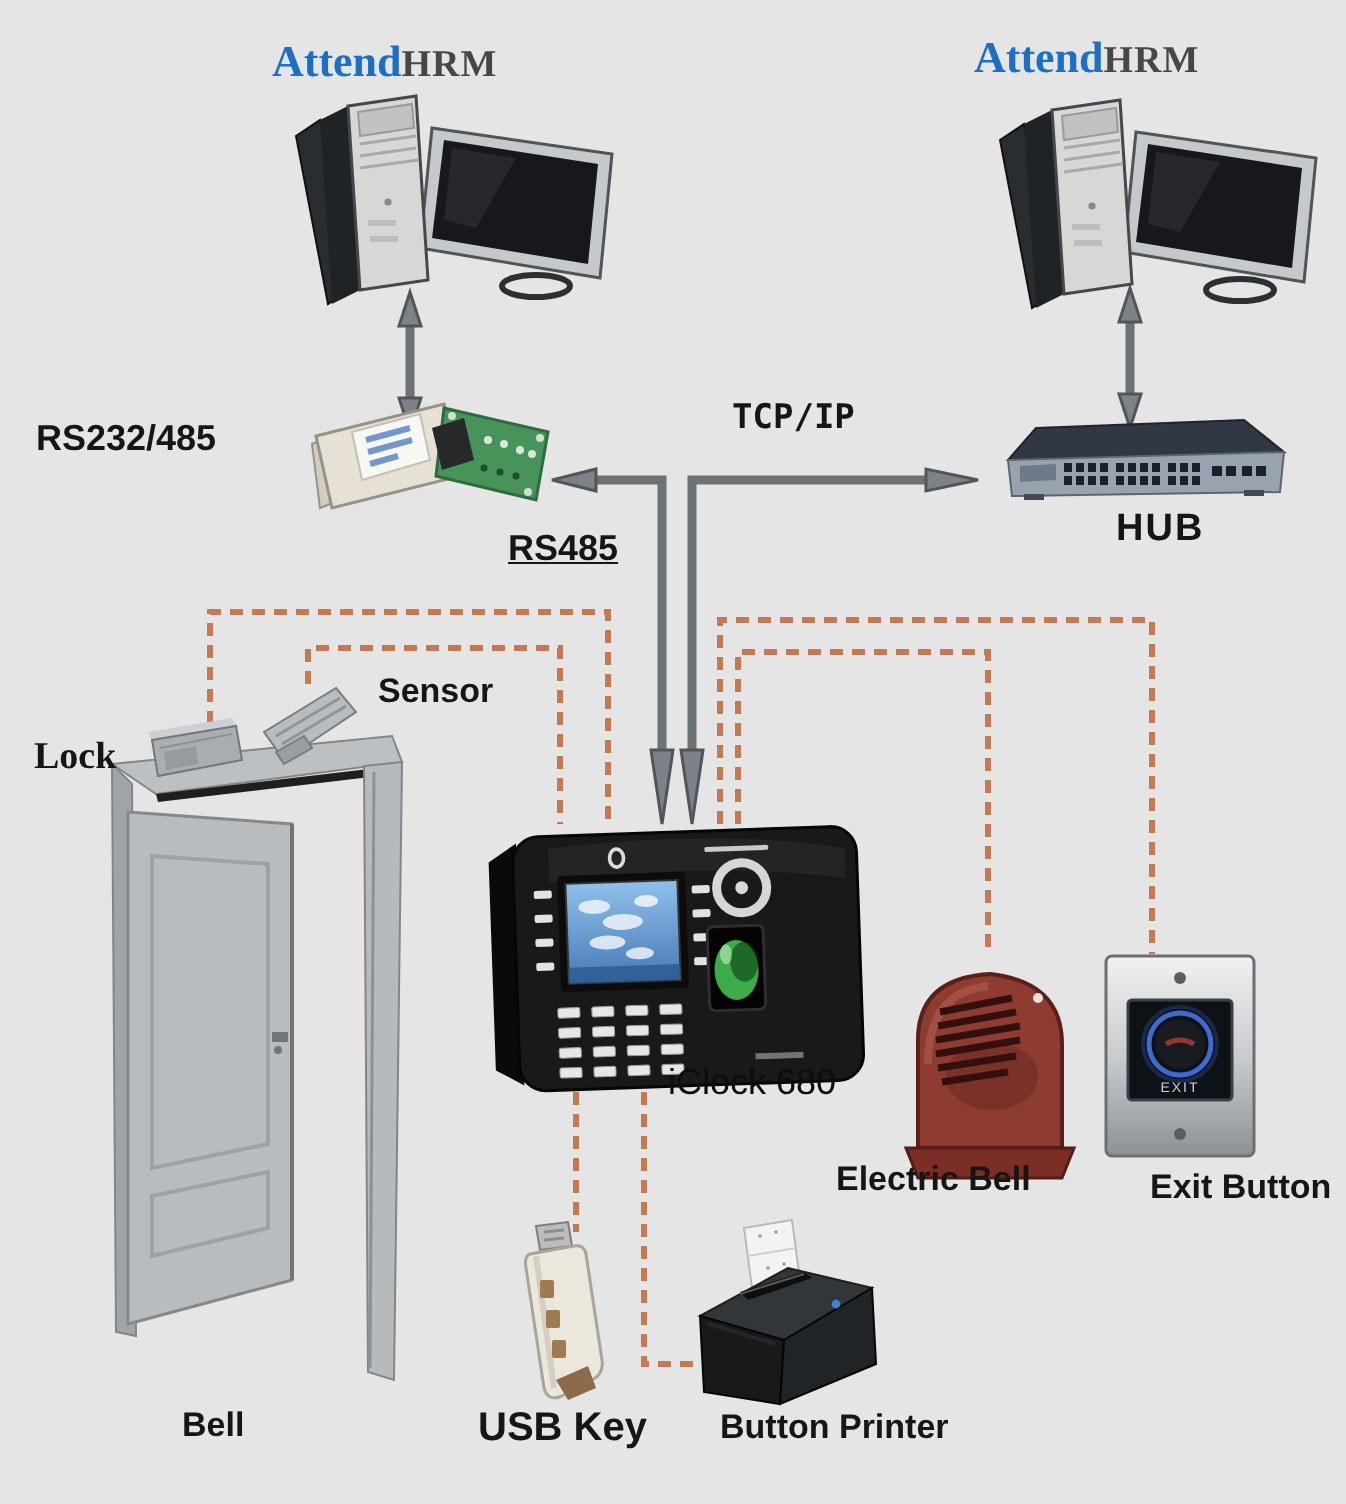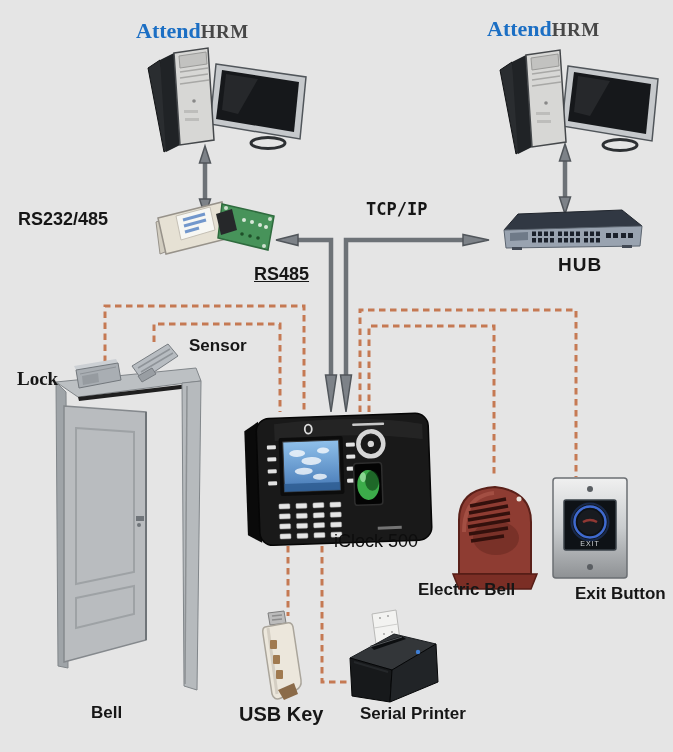--- a/index.html
+++ b/index.html
@@ -289,20 +289,20 @@
 </div>
 
 <div class="lbl lbl-converter">
   <div>RS232/485</div>
 </div>
 <div class="lbl lbl-tcpip">TCP/IP</div>
 <div class="lbl lbl-rs485">RS485</div>
 <div class="lbl lbl-hub">HUB</div>
 <div class="lbl lbl-lock">Lock</div>
 <div class="lbl lbl-sensor">Sensor</div>
-<div class="lbl lbl-iclock">iClock 500</div>
+<div class="lbl lbl-iclock">iClock 680</div>
 <div class="lbl lbl-bell">Electric Bell</div>
 <div class="lbl lbl-exit">Exit Button</div>
 <div class="lbl lbl-usb">USB Key</div>
-<div class="lbl lbl-printer">Serial Printer</div>
+<div class="lbl lbl-printer">Button Printer</div>
 <div class="lbl lbl-door">Bell</div>
 
 </div>
 
 </body></html>

